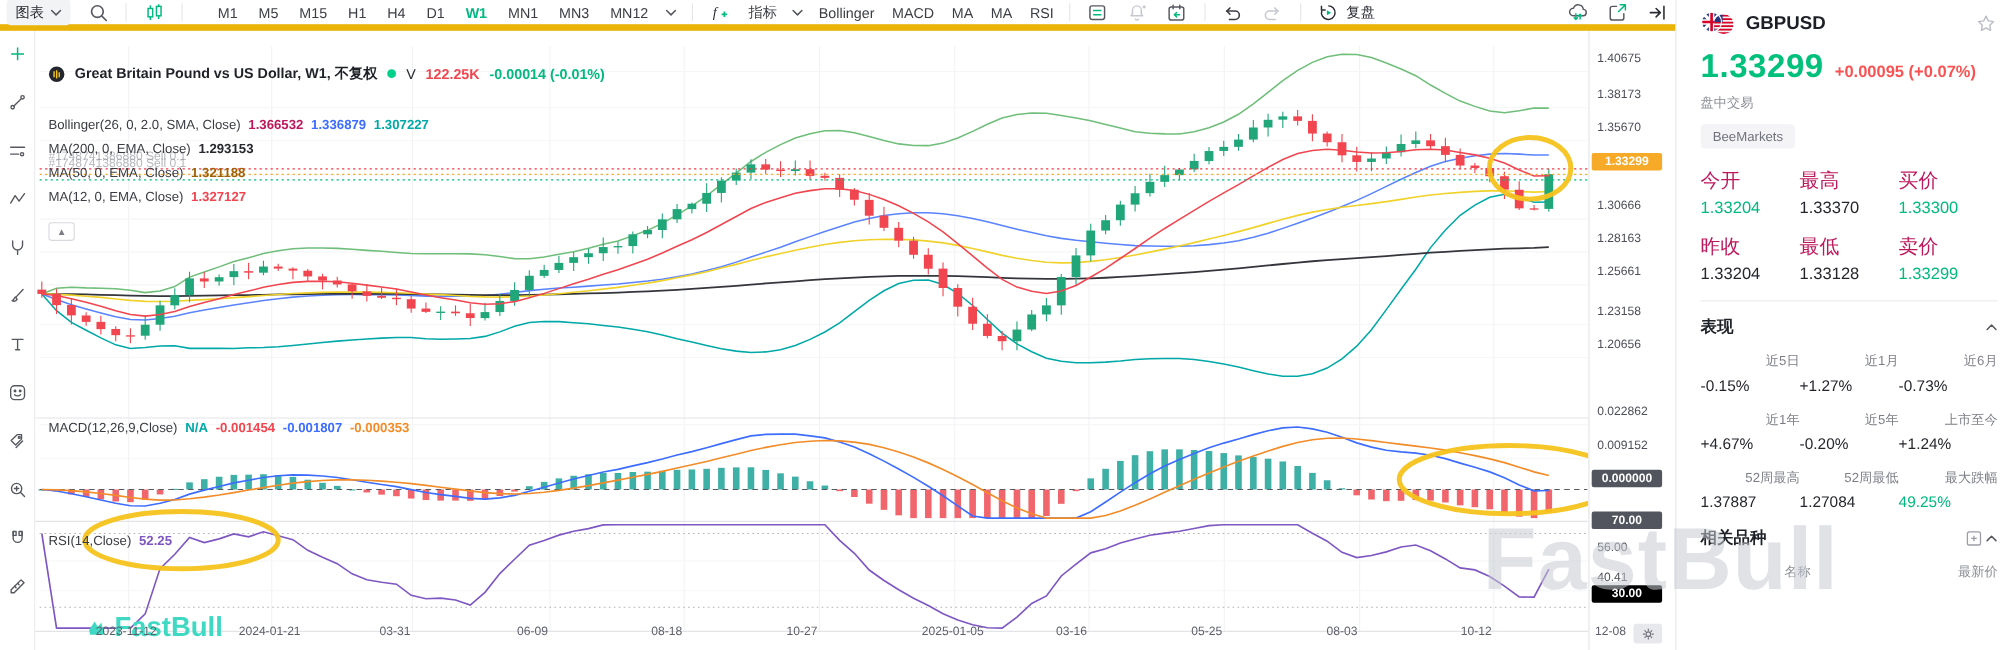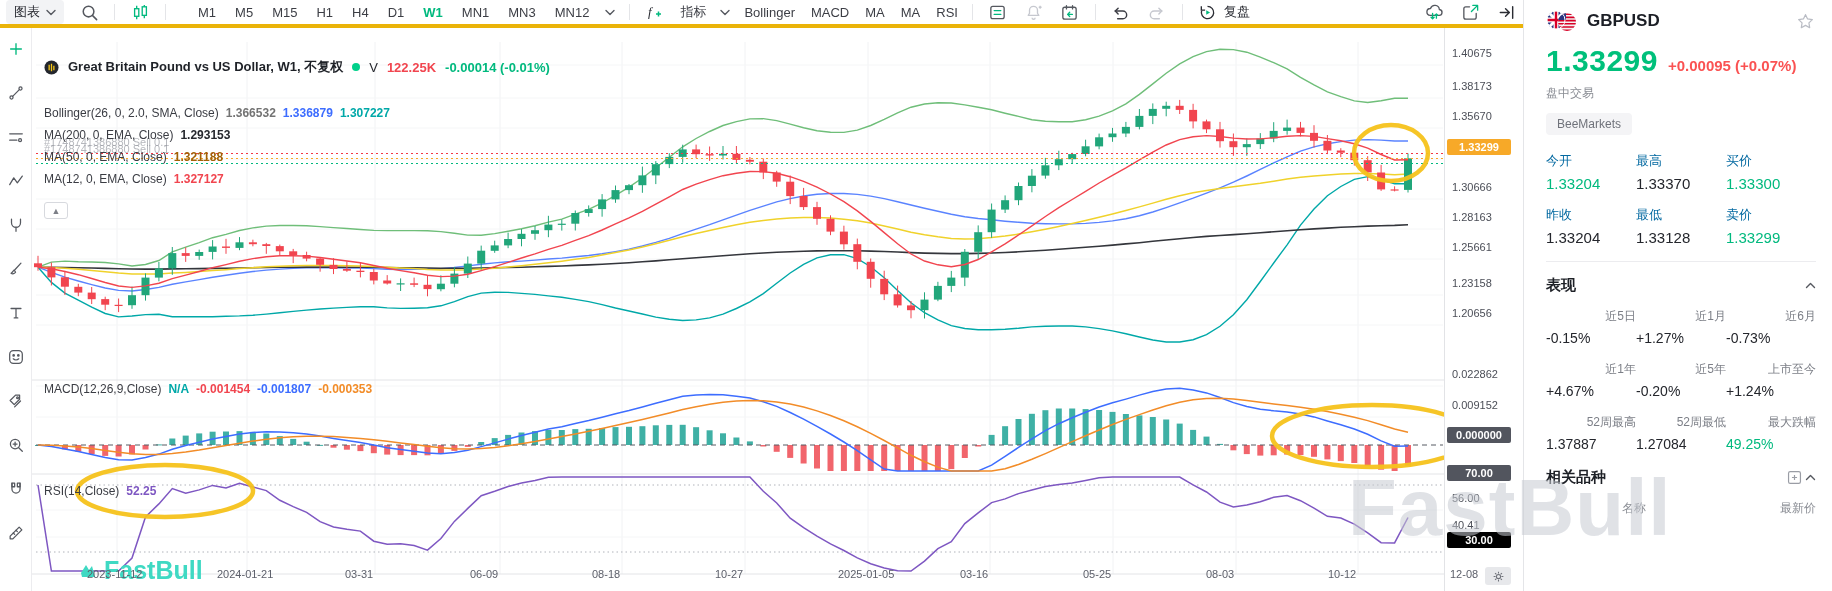--- a/index.html
+++ b/index.html
@@ -1,18 +1,18 @@
 <!DOCTYPE html>
 <html><head>
 <meta charset="utf-8">
 <style>
   html,body{margin:0;padding:0;background:#fff;font-family:"Liberation Sans","DejaVu Sans",sans-serif;}
   #app{position:relative;width:1832px;height:591px;background:#fff;overflow:hidden;color:#2a2c33;}
   
-  #topbar{position:absolute;left:0;top:0;width:1523px;height:28px;border-bottom:4px solid #eab308;
+  #topbar{position:absolute;left:0;top:0;width:1523px;height:28px;border-bottom:6px solid #eab308;
     display:flex;align-items:center;padding:0 6px;box-sizing:border-box;font-size:13px;gap:14px;z-index:30;background:#fff;}
   .tb-chip{display:flex;align-items:center;gap:6px;background:#f2f3f5;border-radius:4px;padding:3px 8px;cursor:pointer;}
   .tb-ic{display:flex;align-items:center;justify-content:center;width:22px;height:22px;cursor:pointer;}
   .tb-div{width:1px;height:16px;background:#e4e5e8;}
   .tf{cursor:pointer;color:#3c3e45;padding:0 2px;}
   .tf.active{color:#00b97e;font-weight:bold;}
   .chip{cursor:pointer;color:#3c3e45;}
   .chev{display:inline-flex;align-items:center;color:#8a8d94;}
   .replay{display:flex;align-items:center;gap:5px;cursor:pointer;}
   #tb-spacer{flex:1;}
@@ -45,21 +45,21 @@
   #sidebar{position:absolute;left:1523px;top:0;width:309px;height:591px;border-left:1px solid #e4e5e8;background:#fff;
     box-sizing:border-box;padding:10px 16px 0 22px;z-index:20;}
   .sb-head{display:flex;align-items:center;gap:9px;}
   .sb-symbol{font-size:17px;font-weight:bold;color:#1c1f26;flex:1;}
   .sb-price-row{display:flex;align-items:baseline;gap:10px;margin-top:12px;}
   .sb-price{font-size:30px;font-weight:bold;color:#00c07b;letter-spacing:.5px;}
   .sb-change{font-size:15px;font-weight:bold;color:#fa5252;}
   .sb-session{font-size:12px;color:#8a8d94;margin-top:7px;}
   .sb-tag{display:inline-block;margin-top:11px;background:#f4f4f6;color:#6f727a;font-size:12px;padding:4px 11px;border-radius:4px;cursor:pointer;}
   .sb-grid{display:grid;grid-template-columns:1fr 1fr 1fr;row-gap:14px;margin-top:17px;}
-  .sb-cell .lab{font-size:13px;color:#0369a1;}
+  .sb-cell .lab{font-size:18px;color:#be185d;}
   .sb-cell .val{font-size:15px;color:#24262c;margin-top:5px;}
   .sb-cell .val.g{color:#00b97e;}
   .sb-hr{border:none;border-top:1px solid #ececef;margin:15px 0 0 0;}
   .sec-head{display:flex;align-items:center;margin-top:14px;}
   .sec-title{font-size:15px;font-weight:bold;color:#1e2127;flex:1;}
   .perf-grid{display:grid;grid-template-columns:1fr 1fr 1fr;row-gap:15px;margin-top:13px;}
   .perf-cell .lab{font-size:12px;color:#7c7f87;text-align:right;}
   .perf-cell .val{font-size:14px;color:#24262c;margin-top:5px;}
   .perf-cell .val.g{color:#00b97e;}
   .rel-cols{display:grid;grid-template-columns:76px 1fr 78px;font-size:12px;color:#8a8d94;margin-top:12px;}
@@ -641,21 +641,21 @@
           </svg>
         </span>
       <span style="font-weight:bold;color:#1e2127;">Great Britain Pound vs US Dollar, W1, 不复权</span>
       <span style="width:8px;height:8px;border-radius:50%;background:#00d08a;display:inline-block;"></span>
       <span class="ohlc-lab">V</span>
       <span style="color:#f1454f;font-weight:bold;">122.25K</span>
       <span style="color:#00b97e;font-weight:bold;">-0.00014 (-0.01%)</span>
     </div>
 
     <div id="legends">
-        <div class="legend-row" style="left: 12px; top: 66px;"><span>Bollinger(26, 0, 2.0, SMA, Close)</span><span class="legend-val" style="color: #737373; text-align: center;">1.366532</span><span class="legend-val" style="color: rgb(61, 109, 255);">1.336879</span><span class="legend-val" style="color: rgb(0, 168, 168);">1.307227</span></div>
+        <div class="legend-row" style="left: 12px; top: 66px;"><span>Bollinger(26, 0, 2.0, SMA, Close)</span><span class="legend-val" style="color: #be185d; text-align: center;">1.366532</span><span class="legend-val" style="color: rgb(61, 109, 255);">1.336879</span><span class="legend-val" style="color: rgb(0, 168, 168);">1.307227</span></div>
         <div class="legend-row" style="left: 12px; top: 88px;"><span>MA(200, 0, EMA, Close)</span><span class="legend-val" style="color: rgb(38, 40, 46);">1.293153</span></div>
         <div class="legend-row" style="left: 12px; top: 110px;"><span>MA(50, 0, EMA, Close)</span><span class="legend-val" style="color: #a16207;">1.321188</span></div>
         <div class="legend-row" style="left: 12px; top: 132px;"><span>MA(12, 0, EMA, Close)</span><span class="legend-val" style="color: rgb(241, 69, 79);">1.327127</span></div>
         <div class="legend-row" style="left: 12px; top: 342px;"><span>MACD(12,26,9,Close)</span><span class="legend-val" style="color: rgb(0, 168, 168);">N/A</span><span class="legend-val" style="color: rgb(241, 69, 79);">-0.001454</span><span class="legend-val" style="color: rgb(61, 109, 255);">-0.001807</span><span class="legend-val" style="color: rgb(242, 140, 40);">-0.000353</span></div>
         <div class="legend-row" style="left: 12px; top: 444px;"><span>RSI(14,Close)</span><span class="legend-val" style="color: rgb(126, 87, 194);">52.25</span></div>
         <div class="ord-label" style="left: 12px; top: 96px;">#1748741386880 Sell 0.1</div>
         <div class="ord-label" style="left: 12px; top: 103px;">#1748741386880 Sell 0.1</div>
       </div>
     <div class="collapse-box">▲</div>
     <div class="wm-logo">

